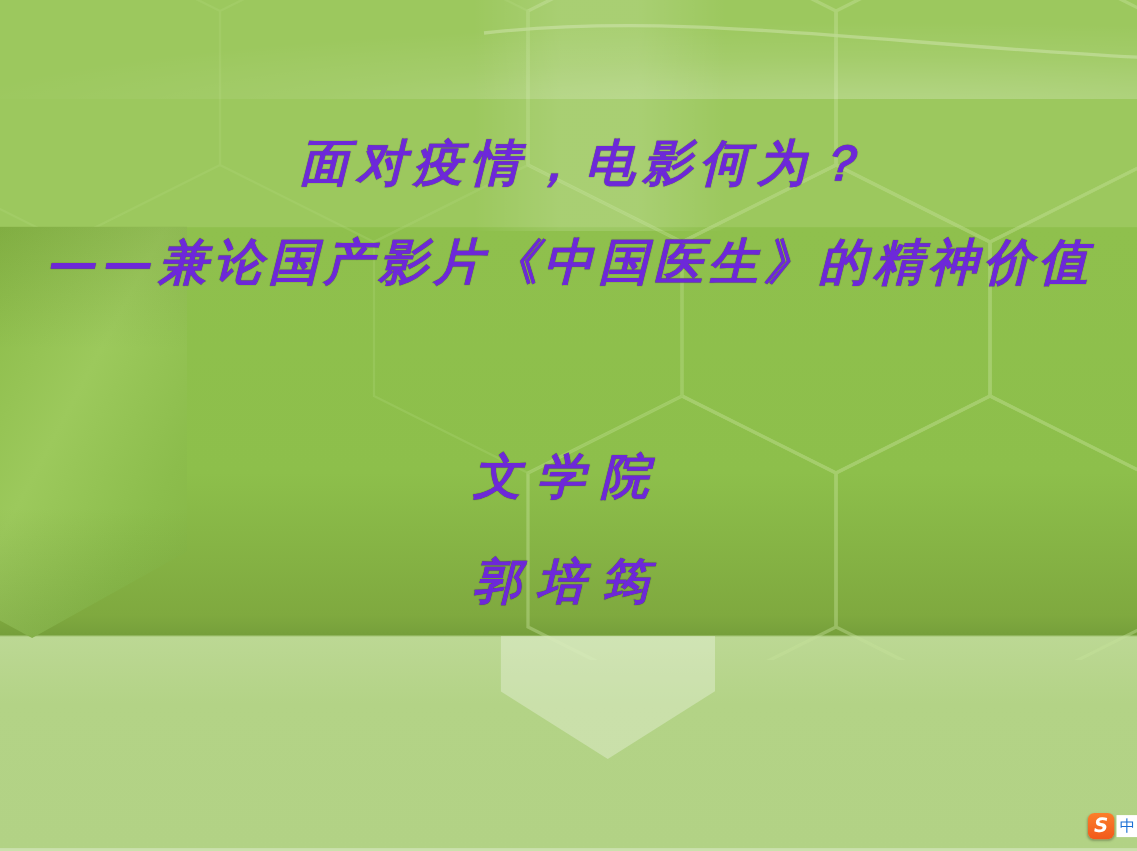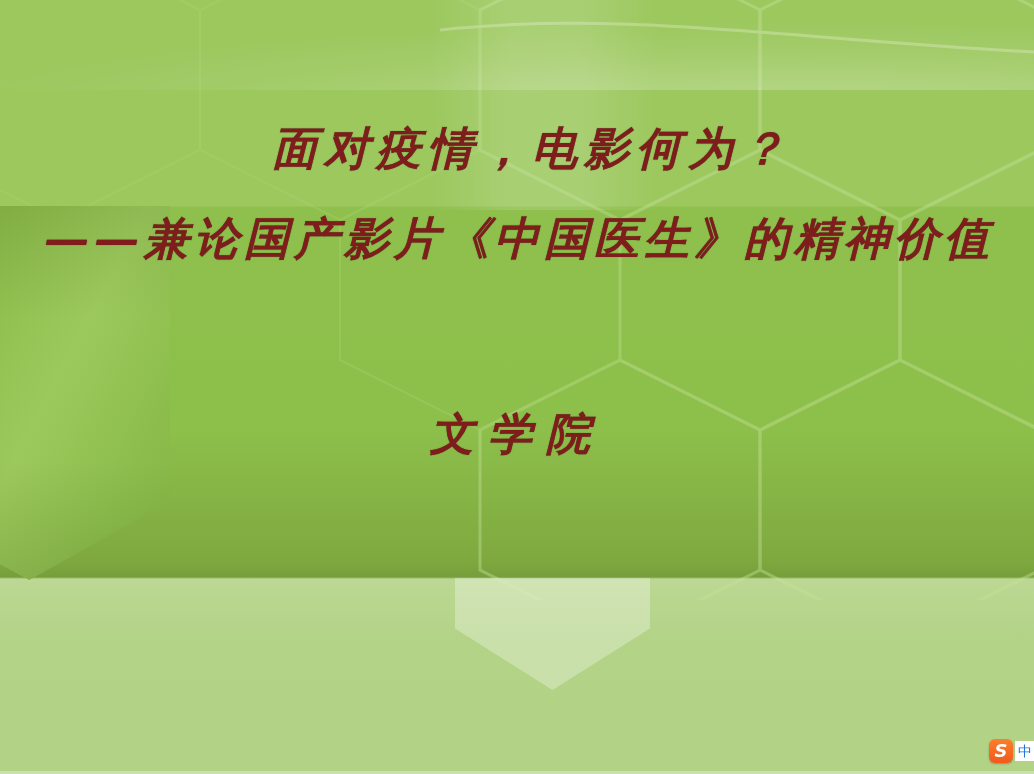--- a/index.html
+++ b/index.html
@@ -113,21 +113,21 @@
     bottom: 0;
     width: 1034px;
     height: 3px;
     background: rgba(255,255,255,0.33);
     pointer-events: none;
   }
 
   
   .brush {
     font-family: "DejaVu Serif", "Liberation Serif", serif;
-    color: #7f1d1d;
+    color: #6d28d9;
     font-weight: 700;
     font-style: italic;
     white-space: nowrap;
     line-height: 1;
     text-shadow: 0 0 1px rgba(0,0,0,0.55);
   }
 
   #title-main {
     position: absolute;
     left: 272px;
@@ -231,20 +231,21 @@
 
   <div class="hex-slab"></div>
   <div class="hex-slab-shade"></div>
 
   <div class="brush" id="title-main">面对疫情，电影何为？</div>
 
   <div class="brush" id="affiliation">文学院</div>
 
   <div class="brush" id="title-sub">——兼论国产影片《中国医生》的精神价值</div>
 
+  <div class="brush" id="author">郭培筠</div>
 
   <div class="bottom-edge"></div>
 
   <div id="watermark">
     <div id="wm-logo">S</div>
     <div id="wm-label">中</div>
   </div>
 
 </div>
 

